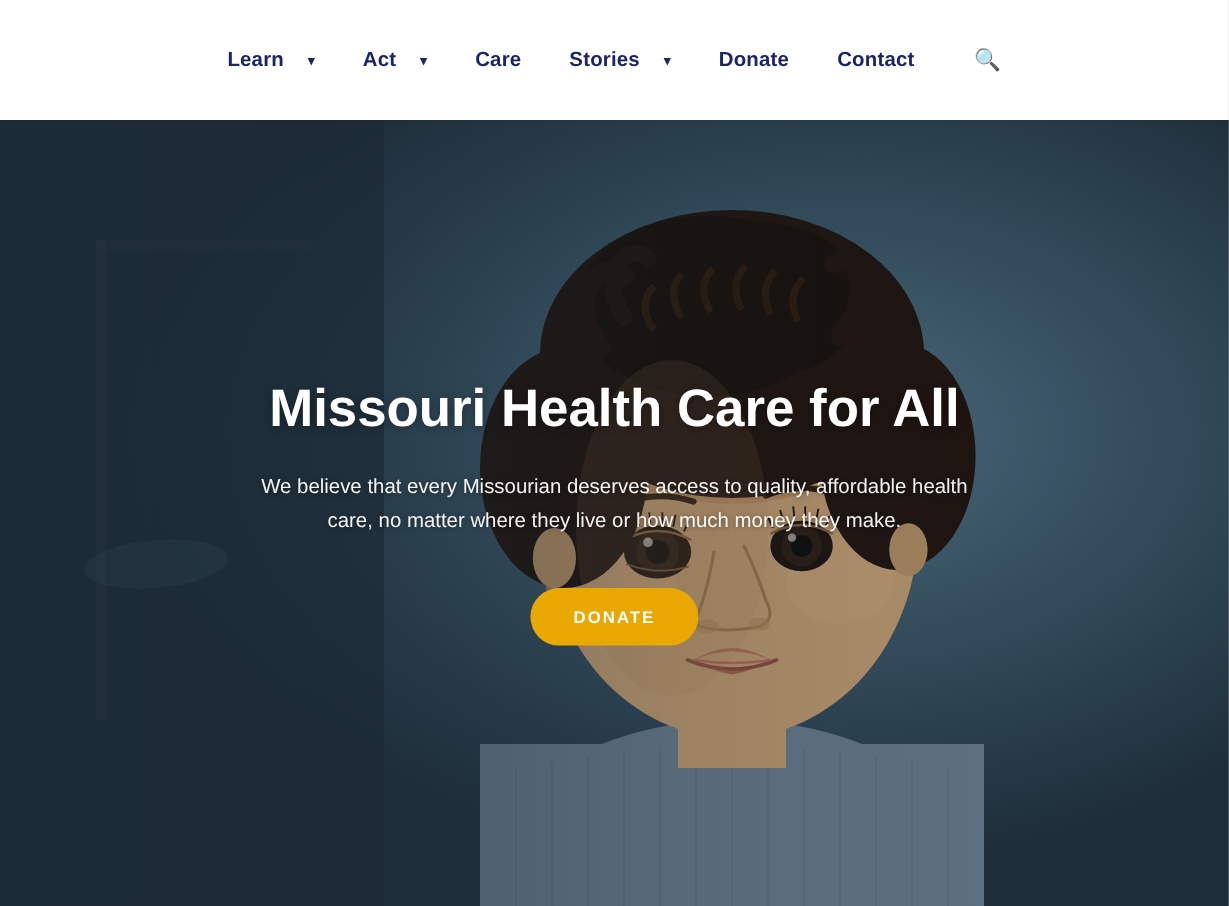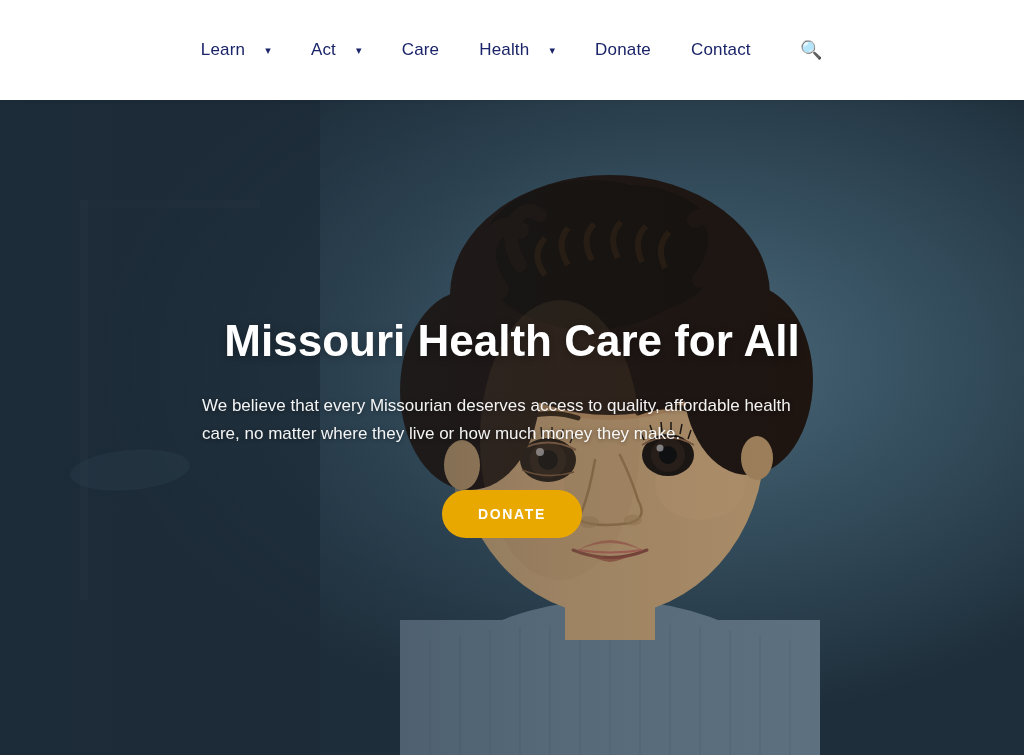--- a/index.html
+++ b/index.html
@@ -33,21 +33,21 @@
       align-items: center;
       gap: 40px;
     }
 
     .nav-item {
       display: flex;
       align-items: center;
       gap: 20px;
       color: #1a2468;
       font-size: 17px;
-      font-weight: 400;
+      font-weight: 700;
       cursor: pointer;
       text-decoration: none;
       letter-spacing: 0.01em;
       text-align: right;
     }
 
     .nav-item .chevron {
       font-size: 11px;
       color: #1a2468;
       margin-top: 1px;
@@ -111,21 +111,21 @@
       margin-bottom: 26px;
       line-height: 1.1;
       text-shadow: 0 2px 8px rgba(0,0,0,0.3);
     }
 
     .hero-subtitle {
       font-size: 17px;
       color: rgba(255,255,255,0.95);
       line-height: 1.65;
       margin-bottom: 42px;
-      text-align: left;
+      text-align: center;
       text-shadow: 0 1px 4px rgba(0,0,0,0.4);
       max-width: 620px;
       margin-left: auto;
       margin-right: auto;
     }
 
     .hero-buttons {
       display: flex;
       gap: 20px;
       justify-content: center;
@@ -168,21 +168,21 @@
       <span class="chevron">▾</span>
     </a>
     <a class="nav-item">
       <span>Act</span>
       <span class="chevron">▾</span>
     </a>
     <a class="nav-item">
       <span>Care</span>
     </a>
     <a class="nav-item">
-      <span>Health</span>
+      <span>Stories</span>
       <span class="chevron">▾</span>
     </a>
     <a class="nav-item">
       <span>Donate</span>
     </a>
     <a class="nav-item">
       <span>Contact</span>
     </a>
     <span class="nav-search">🔍</span>
   </nav>

